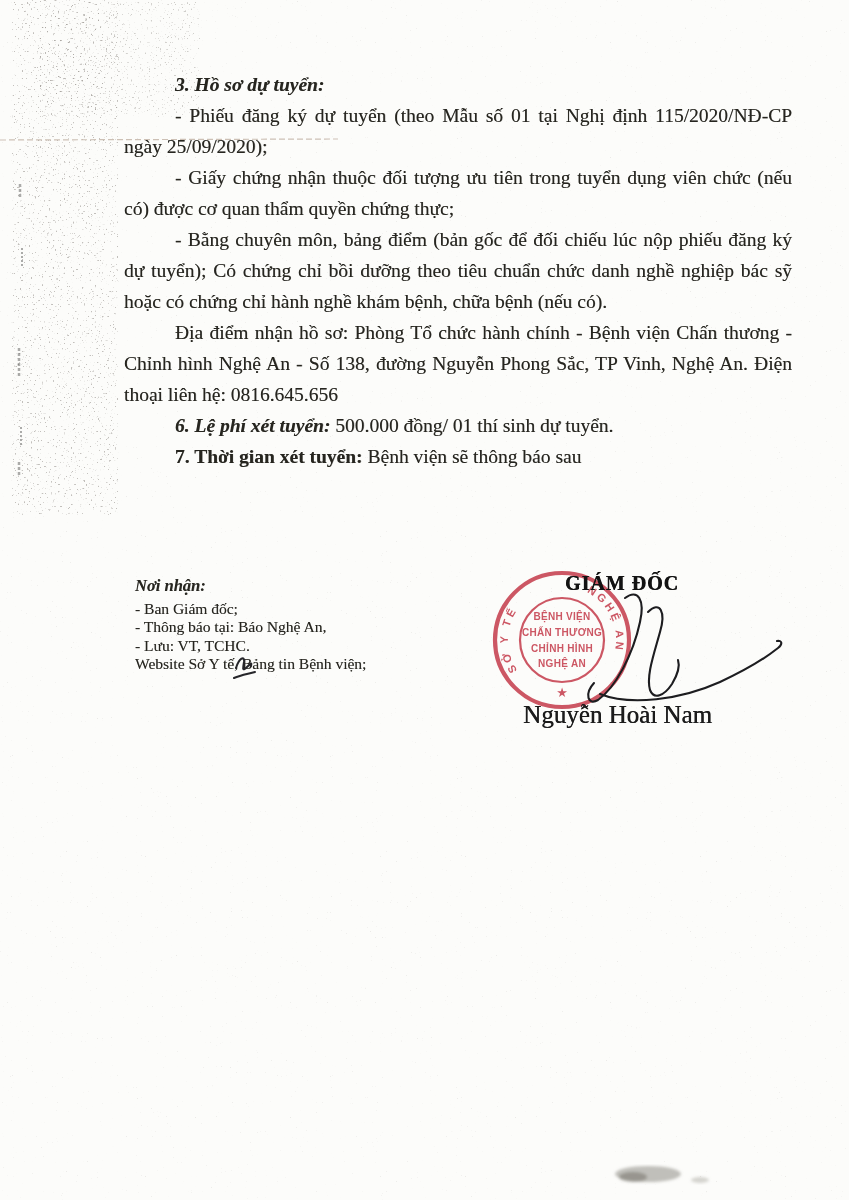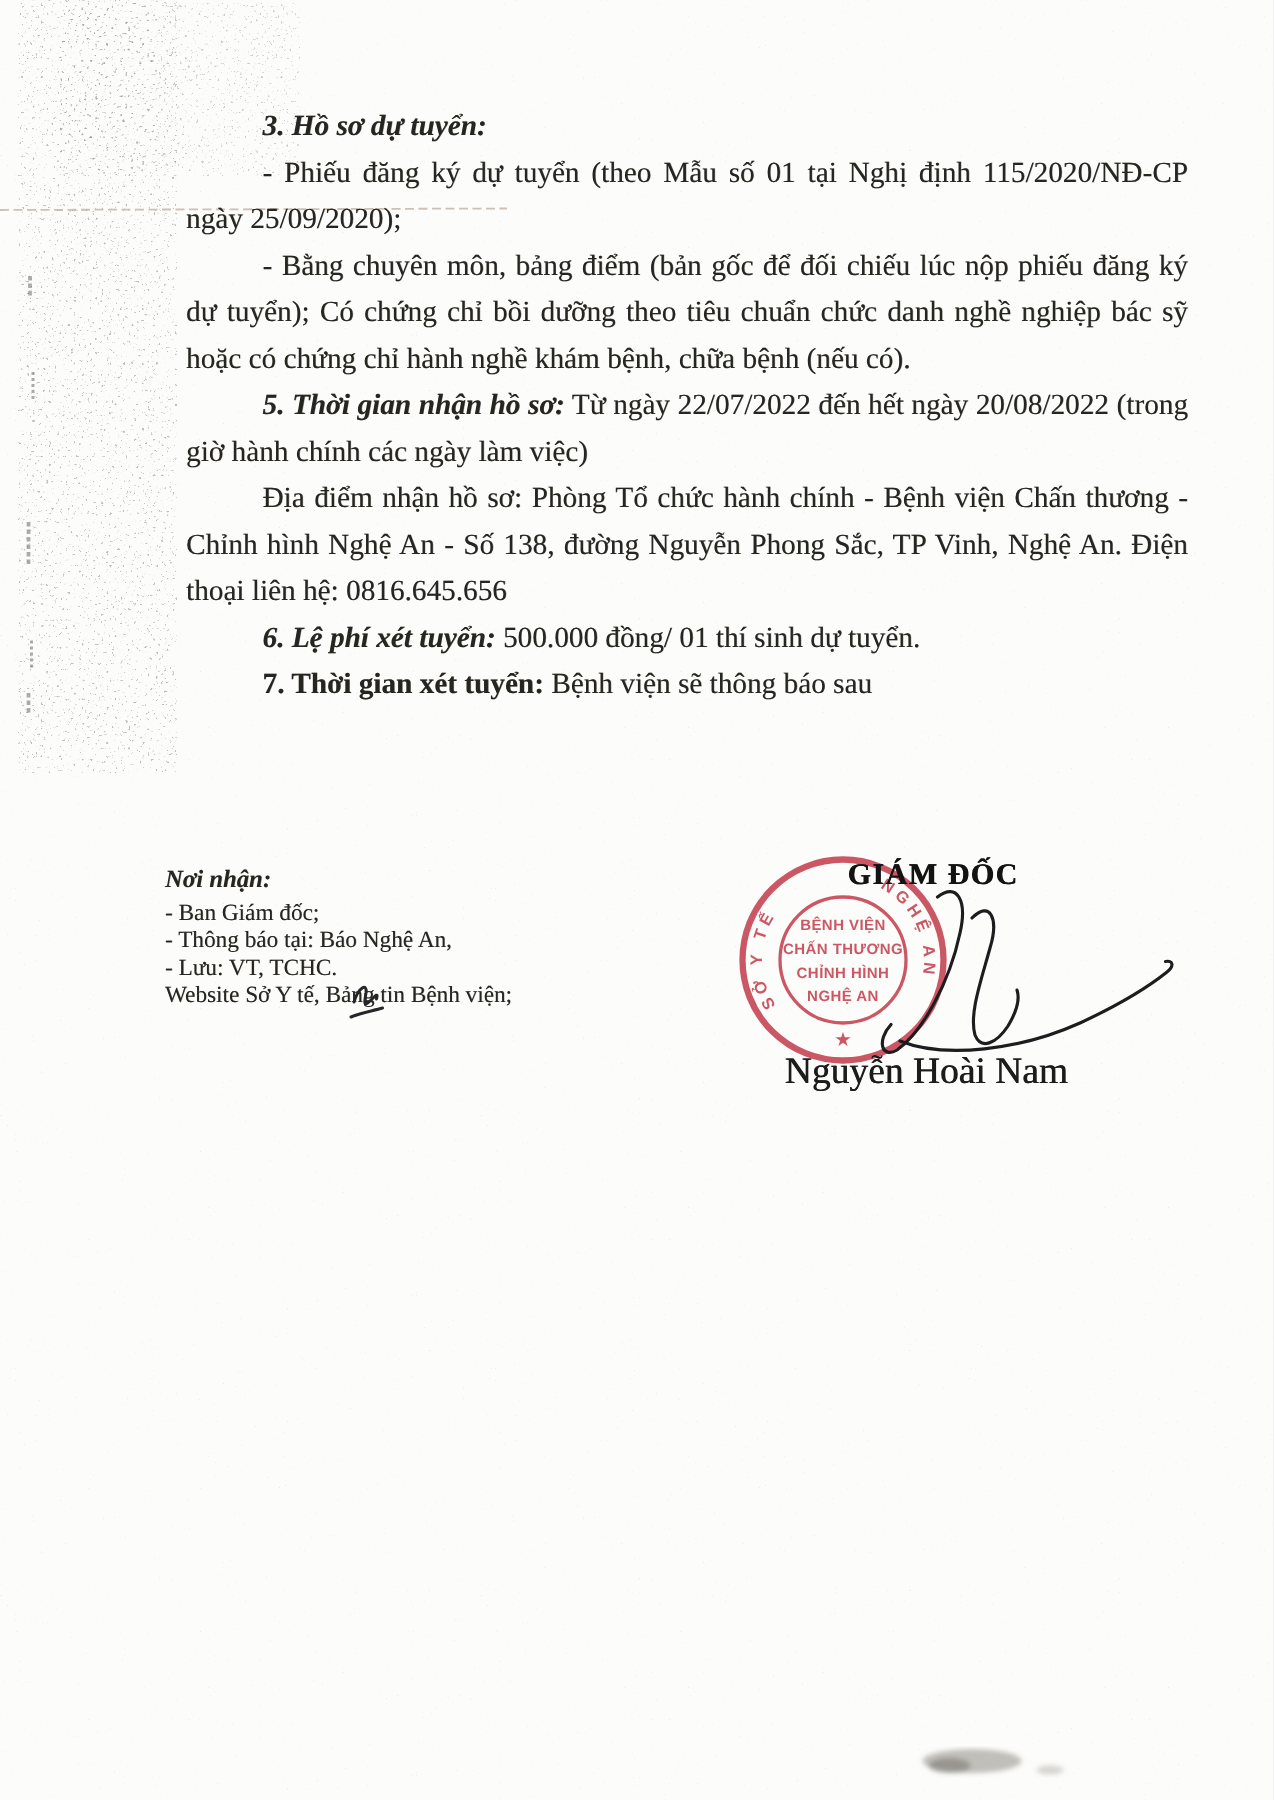--- a/index.html
+++ b/index.html
@@ -11,21 +11,21 @@
   .artifact-layer { position:absolute; left:0; top:0; z-index:1; pointer-events:none; }
   .doc-body {
     position:absolute; left:124px; top:69px; width:668px; z-index:2;
     font-size:19.5px; line-height:31px; color:#26251f; text-align:justify;
     text-shadow:0.3px 0 0 rgba(40,40,38,.45);
   }
   .para { margin:0; text-indent:51px; }
   .bi { font-weight:700; font-style:italic; }
   .b  { font-weight:700; }
   .recipients {
-    position:absolute; left:110px; top:577px; z-index:2;
+    position:absolute; left:135px; top:577px; z-index:2;
     font-size:15.5px; line-height:18.5px; color:#26251f;
     text-shadow:0.3px 0 0 rgba(40,40,38,.4);
   }
   .rec-heading { font-weight:700; font-style:italic; font-size:16.5px; margin-bottom:4px; }
   .rec-line { margin:0; }
   .sig-title {
     position:absolute; left:552px; top:572px; width:140px; z-index:4;
     text-align:center; font-size:20px; font-weight:700; letter-spacing:1px;
     color:#131313; text-shadow:0.4px 0 0 #131313;
   }
@@ -72,22 +72,22 @@
     <g filter="url(#f-blur)">
       <ellipse cx="648" cy="1174" rx="33" ry="8" fill="#8e8d85" opacity="0.55"></ellipse>
       <ellipse cx="633" cy="1177" rx="14" ry="5" fill="#6f6e66" opacity="0.5"></ellipse>
       <ellipse cx="700" cy="1180" rx="9" ry="3" fill="#9a998f" opacity="0.4"></ellipse>
     </g>
   </svg>
 
   <div class="doc-body">
     <p class="para bi">3. Hồ sơ dự tuyển:</p>
     <p class="para">- Phiếu đăng ký dự tuyển (theo Mẫu số 01 tại Nghị định 115/2020/NĐ-CP ngày 25/09/2020);</p>
+    <p class="para">- Giấy chứng nhận thuộc đối tượng ưu tiên trong tuyển dụng viên chức (nếu có) được cơ quan thẩm quyền chứng thực;</p>
     <p class="para">- Bằng chuyên môn, bảng điểm (bản gốc để đối chiếu lúc nộp phiếu đăng ký dự tuyển); Có chứng chỉ bồi dưỡng theo tiêu chuẩn chức danh nghề nghiệp bác sỹ hoặc có chứng chỉ hành nghề khám bệnh, chữa bệnh (nếu có).</p>
-    <p class="para"><span class="bi">5. Thời gian nhận hồ sơ:</span><span> Từ ngày 22/07/2022 đến hết ngày 20/08/2022 (trong giờ hành chính các ngày làm việc)</span></p>
     <p class="para">Địa điểm nhận hồ sơ: Phòng Tổ chức hành chính - Bệnh viện Chấn thương - Chỉnh hình Nghệ An - Số 138, đường Nguyễn Phong Sắc, TP Vinh, Nghệ An. Điện thoại liên hệ: 0816.645.656</p>
     <p class="para"><span class="bi">6. Lệ phí xét tuyển:</span><span> 500.000 đồng/ 01 thí sinh dự tuyển.</span></p>
     <p class="para"><span class="b">7. Thời gian xét tuyển:</span><span> Bệnh viện sẽ thông báo sau</span></p>
   </div>
 
   <div class="recipients">
     <div class="rec-heading">Nơi nhận:</div>
     <div class="rec-line">- Ban Giám đốc;</div>
     <div class="rec-line">- Thông báo tại: Báo Nghệ An,</div>
     <div class="rec-line">- Lưu: VT, TCHC.</div>

